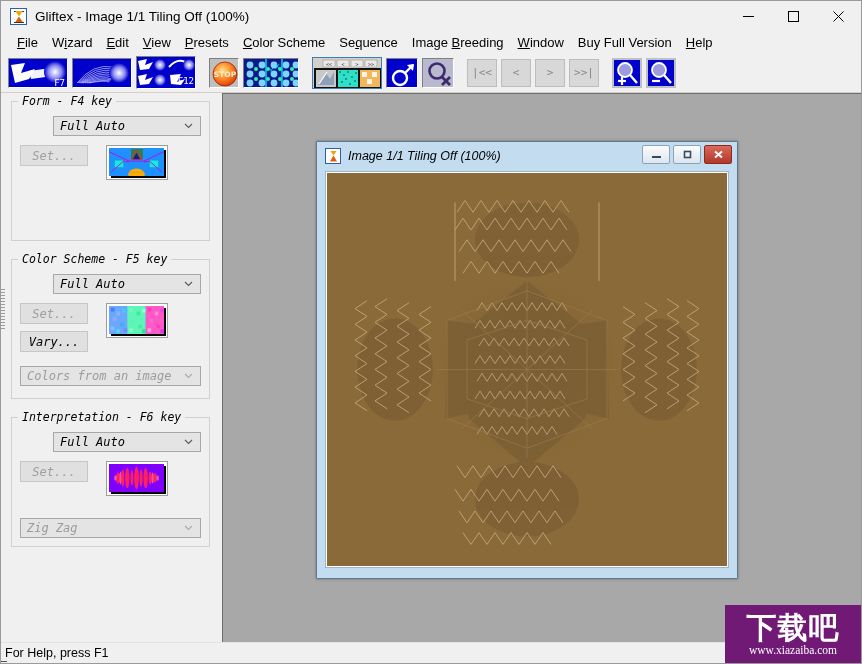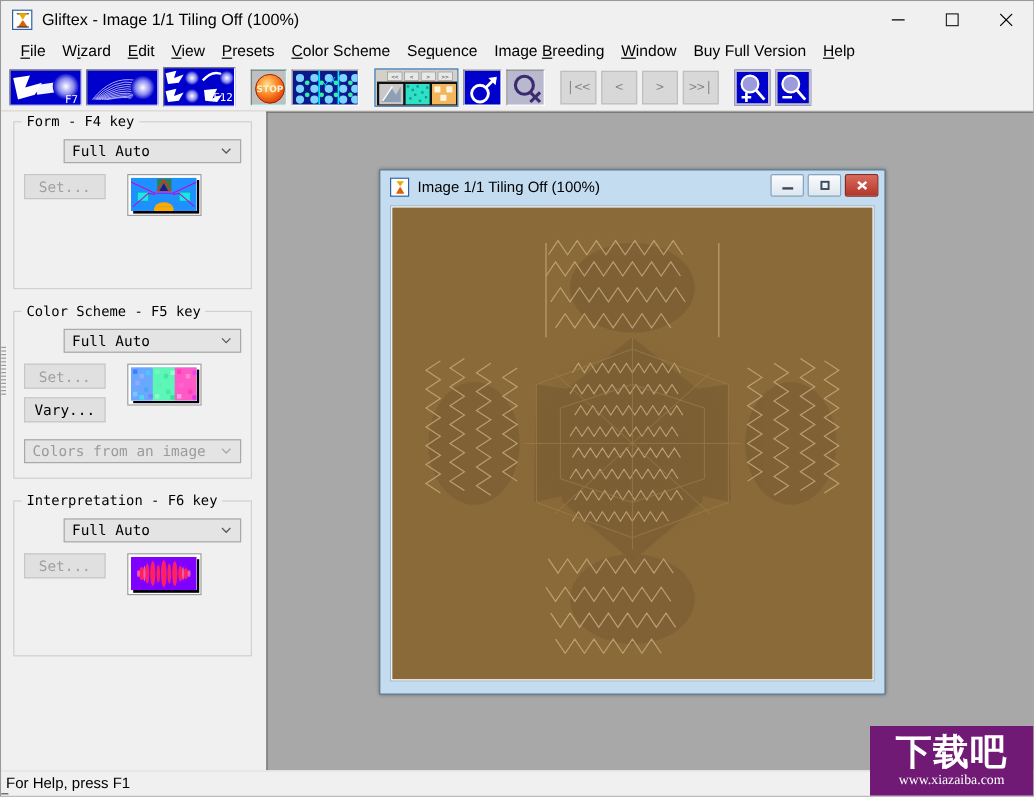--- a/index.html
+++ b/index.html
@@ -90,21 +90,21 @@
     background: #d8d8d8;
     border: 1px solid #bdbdbd;
     color: #888; font-size: 11px;
     display:flex; align-items:center; justify-content:center;
     font-family: "DejaVu Sans Mono", monospace;
   }
   .zoomtb { background: #0000cc; border: 2px solid #c0c0c0; }
 
   
   .body {
-    flex: 1 1 auto; display: flex; min-height: 0; position: relative;
+    flex: 1 1 auto; display: flex; min-height: 0; position: relative; font-style: italic;
   }
   .leftpanel {
     width: 221px; flex: 0 0 221px;
     background: #f0f0f0;
     position: relative;
     padding: 8px 0 0 0;
   }
   .splitter-grip {
     position: absolute; left: 0; top: 196px; width: 4px; height: 42px;
   }
@@ -690,20 +690,30 @@
                   <ellipse cx="7" cy="15" rx="1.4" ry="3"></ellipse>
                   <ellipse cx="53" cy="15" rx="1.4" ry="3"></ellipse>
                   <ellipse cx="12.5" cy="15" rx="1" ry="7"></ellipse>
                   <ellipse cx="47.5" cy="15" rx="1" ry="6"></ellipse>
                 </g>
               </svg>
             </div>
           </div>
         </div>
 
+        <div class="row" style="margin-top:22px;">
+          <div class="combo wide disabled">
+            <span>Zig Zag</span>
+            <span class="arrow">
+              <svg width="9" height="9" viewBox="0 0 9 9">
+                  <path d="M1 3 L4.5 6.5 L8 3" stroke="#a9a9a9" stroke-width="1.1" fill="none"></path>
+                </svg>
+            </span>
+          </div>
+        </div>
       </div>
     </div>
 
     <div class="mdiclient">
 
       <div class="childwin">
         <div class="child-title">
           <div class="child-icon">
             <div class="hg-top"></div>
               <div class="hg-bot"></div>

